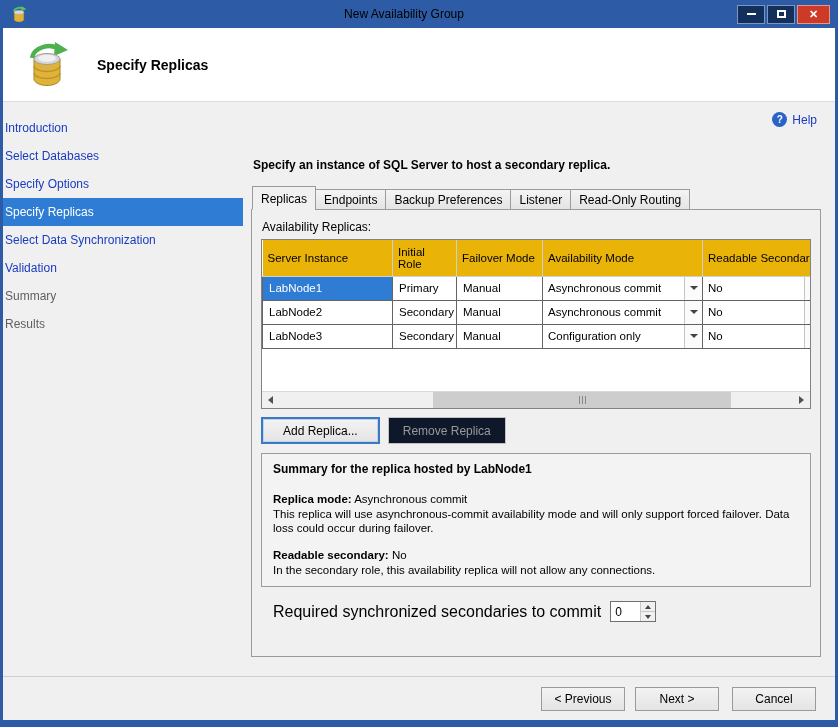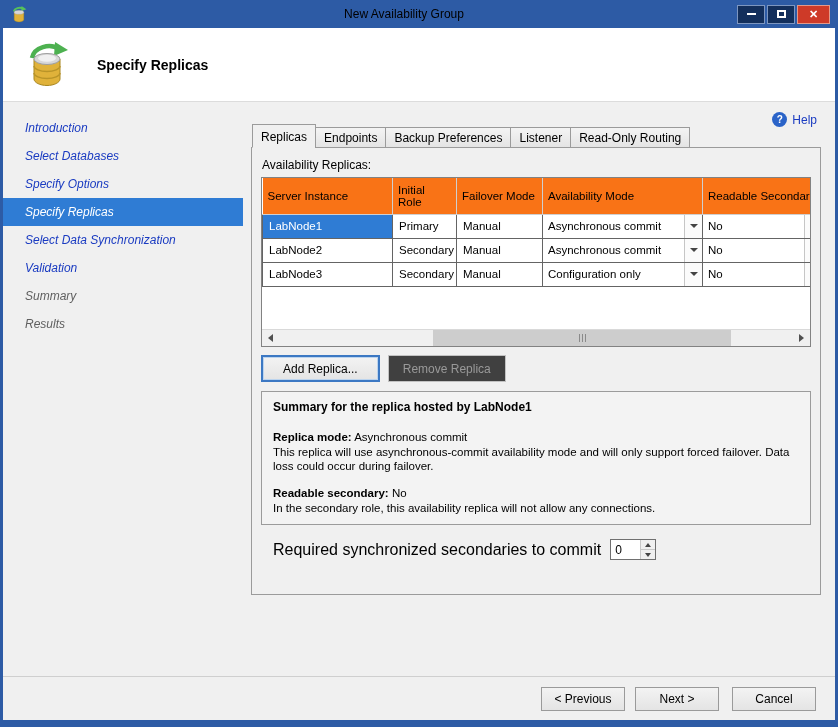--- a/index.html
+++ b/index.html
@@ -22,21 +22,21 @@
   .glyph-max{ width:9px; height:8px; border:2px solid #fff; }
 
   
   .header{ height:74px; flex:0 0 auto; background:#fff; display:flex; align-items:center; border-bottom:1px solid #dcdcdc; }
   .header-icon{ margin-left:20px; display:flex; }
   .page-title{ margin-left:26px; font-size:14px; font-weight:bold; color:#000; }
 
   
   .body{ flex:1; display:flex; min-height:0; }
   .sidebar{ width:240px; flex:0 0 auto; background:#f0f0f0; padding-top:12px; }
-  .nav-item{ height:28px; line-height:28px; padding-left:22px; font-size:12px; cursor:pointer; white-space:nowrap;font-style:italic; }
+  .nav-item{ height:28px; line-height:28px; padding-left:2px; font-size:12px; cursor:pointer; white-space:nowrap; }
   .nav-item.link{ color:#1a3bc1; }
   .nav-item.active{ background:#2f7cd4; color:#fff; }
   .nav-item.disabled{ color:#5f5f5f; cursor:default; }
 
   .content{ flex:1; position:relative; padding:8px 14px 0 8px; background:#f0f0f0; min-width:0; }
   .help{ position:absolute; top:10px; right:18px; display:flex; align-items:center; gap:5px; cursor:pointer; }
   .help-icon{ width:15px; height:15px; border-radius:50%; background:#2a63c8; color:#fff; font-size:10px; font-weight:bold; display:flex; align-items:center; justify-content:center; }
   .help-label{ color:#1a3bc1; font-size:12px; }
   .instruction{ margin:48px 0 0 2px; font-size:12px; font-weight:bold; color:#000; }
 
@@ -45,21 +45,21 @@
   .tab{ height:21px; padding:3px 8px 0; font-size:12px; background:linear-gradient(#f4f4f4,#e4e4e4);
         border:1px solid #9b9b9b; margin-right:-1px; cursor:pointer; white-space:nowrap; }
   .tab.active{ height:24px; padding-top:5px; background:#f0f0f0; border-bottom:1px solid #f0f0f0; }
 
   .tabpage{ border:1px solid #9b9b9b; background:#f0f0f0; height:448px; padding:8px 9px; position:relative; }
   .replicas-label{ font-size:12px; margin:2px 0 5px 1px; }
 
   
   .gridbox{ position:relative; border:1px solid #828282; background:#fff; height:170px; overflow:hidden; }
   table.grid{ border-collapse:collapse; table-layout:fixed; width:560px; }
-  .grid th{ font-weight:normal; font-size:11.5px; text-align:left; padding:2px 5px; background:#f97316;
+  .grid th{ font-weight:normal; font-size:11.5px; text-align:left; padding:2px 5px; background:#eab308;
             border-right:1px solid #cfcfcf; border-bottom:1px solid #cfcfcf; height:36px;
             vertical-align:middle; overflow:hidden; }
   .grid th.nowrap{ white-space:nowrap; }
   .grid td{ font-size:11.5px; height:24px; padding:0; border:1px solid #646464; background:#fff; overflow:hidden; }
   .grid td.txtcell{ padding:0 6px; white-space:nowrap; }
   .grid td.selcell{ background:#2f7cd4; color:#fff; padding:0 6px; white-space:nowrap; }
   .combo{ display:flex; height:100%; align-items:stretch; }
   .combo .cbtxt{ flex:1; display:flex; align-items:center; padding:0 5px; white-space:nowrap; overflow:hidden; }
   .combo .cbbtn{ width:18px; flex:0 0 auto; border-left:1px solid #c6c6c6; background:#fbfbfb;
                  display:flex; align-items:center; justify-content:center; cursor:pointer; }
@@ -73,21 +73,21 @@
   .hs-track{ flex:1; position:relative; }
   .hs-thumb{ position:absolute; top:0; bottom:0; left:30%; width:58%; background:#cdcdcd;
              display:flex; align-items:center; justify-content:center; gap:2px; cursor:pointer; }
   .hs-grip{ width:1px; height:8px; background:#8a8a8a; }
 
   
   .btnrow{ margin-top:8px; display:flex; gap:8px; }
   .btn{ font-family:inherit; font-size:12px; color:#000; background:linear-gradient(#f3f3f3,#e4e4e4);
         border:1px solid #9a9a9a; height:27px; padding:0 14px; cursor:pointer; }
   .btn.btn-focus{ border:2px solid #3c78c3; box-shadow: inset 0 0 0 1px #bcd4ee; padding:0 20px; }
-  .btn.btn-disabled{ color:#999; background:#404040; border-color:#c2c2c2; cursor:default; }
+  .btn.btn-disabled{ color:#999; background:#0f172a; border-color:#c2c2c2; cursor:default; }
 
   
   .summary{ margin-top:9px; border:1px solid #9b9b9b; background:#f3f3f3; height:134px; padding:8px 11px;
             font-size:11.5px; line-height:1.3; color:#000; overflow:hidden; }
   .summary-title{ font-size:12px; font-weight:bold; margin-bottom:14px; }
   .summary .block{ margin-bottom:12px; }
   .summary .lbl{ font-weight:bold; }
 
   
   .secrow{ margin-top:14px; display:flex; align-items:center; }
@@ -162,20 +162,21 @@
       <div class="nav-item disabled">Results</div>
     </div>
 
     <div class="content">
 
       <div class="help">
         <span class="help-icon">?</span>
         <span class="help-label">Help</span>
       </div>
 
+      <div class="instruction">Specify an instance of SQL Server to host a secondary replica.</div>
 
       <div class="tabs">
         <div class="tab active">Replicas</div>
         <div class="tab">Endpoints</div>
         <div class="tab">Backup Preferences</div>
         <div class="tab">Listener</div>
         <div class="tab">Read-Only Routing</div>
       </div>
 
       <div class="tabpage">

